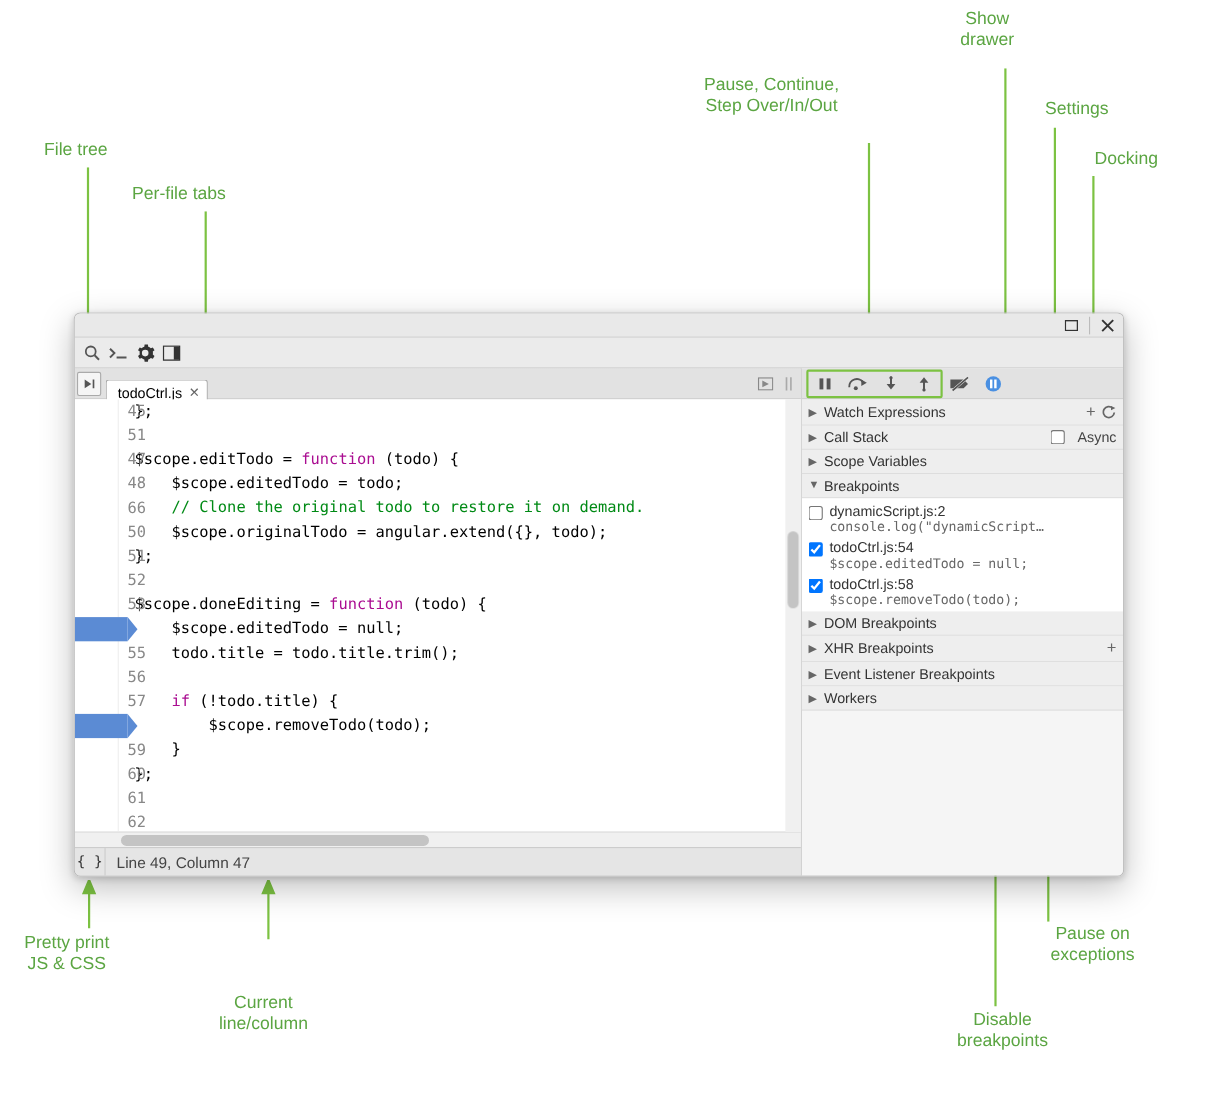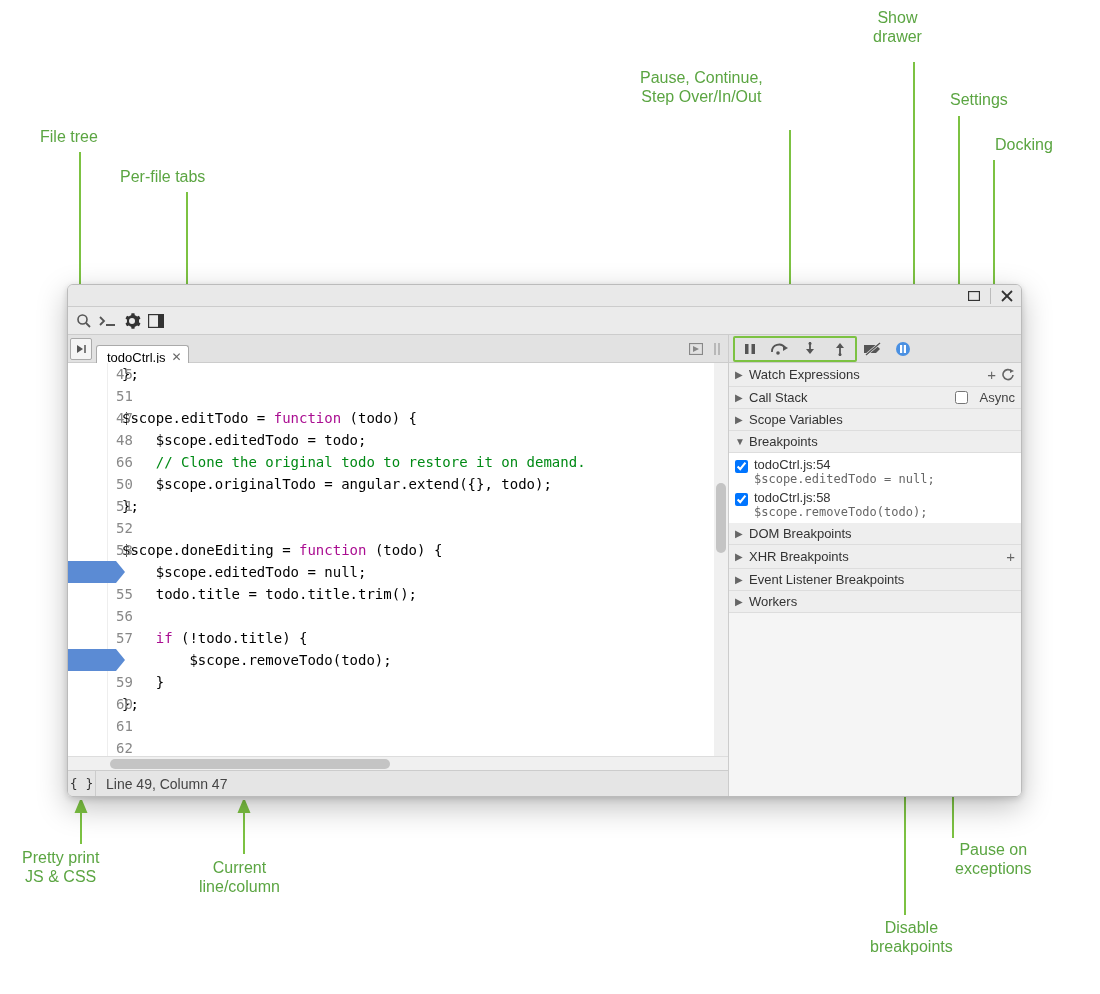--- a/index.html
+++ b/index.html
@@ -269,21 +269,21 @@
 <div class="annotation" style="left:40px; top:127px;">File tree</div>
 <div class="annotation" style="left:120px; top:167px;">Per-file tabs</div>
 <div class="annotation" style="left:640px; top:68px; white-space:pre; text-align:center;">Pause, Continue,
 Step Over/In/Out</div>
 <div class="annotation" style="left:873px; top:8px; white-space:pre; text-align:center;">Show
 drawer</div>
 <div class="annotation" style="left:950px; top:90px;">Settings</div>
 <div class="annotation" style="left:995px; top:135px;">Docking</div>
 <div class="annotation" style="left:22px; top:848px; white-space:pre; text-align:center;">Pretty print
 JS &amp; CSS</div>
-<div class="annotation" style="left:199px; top:858px; white-space:pre; text-align:center;">Current
+<div class="annotation" style="left:199px; top:902px; white-space:pre; text-align:center;">Current
 line/column</div>
 <div class="annotation" style="left:870px; top:918px; white-space:pre; text-align:center;">Disable
 breakpoints</div>
 <div class="annotation" style="left:955px; top:840px; white-space:pre; text-align:center;">Pause on
 exceptions</div>
 
 <svg class="arrow" style="left:73px; top:152px;" width="14" height="190">
     <line x1="7" y1="0" x2="7" y2="180"></line>
     <polygon points="2,178 12,178 7,190"></polygon>
   </svg>
@@ -509,20 +509,27 @@
       <div class="pane-header">
         <span class="tri">▶</span>
         <span>Scope Variables</span>
       </div>
       <div class="pane-header">
         <span class="tri">▼</span>
         <span>Breakpoints</span>
       </div>
       <div class="bp-list" id="bplist">
           <div class="bp-item">
+            <input type="checkbox" style="">
+            <div class="bp-body">
+              <div class="bp-loc">dynamicScript.js:2</div>
+              <div class="bp-code">console.log("dynamicScript…</div>
+            </div>
+          </div>
+          <div class="bp-item">
             <input type="checkbox" checked="" style="">
             <div class="bp-body">
               <div class="bp-loc">todoCtrl.js:54</div>
               <div class="bp-code">$scope.editedTodo = null;</div>
             </div>
           </div>
           <div class="bp-item">
             <input type="checkbox" checked="" style="">
             <div class="bp-body">
               <div class="bp-loc">todoCtrl.js:58</div>

